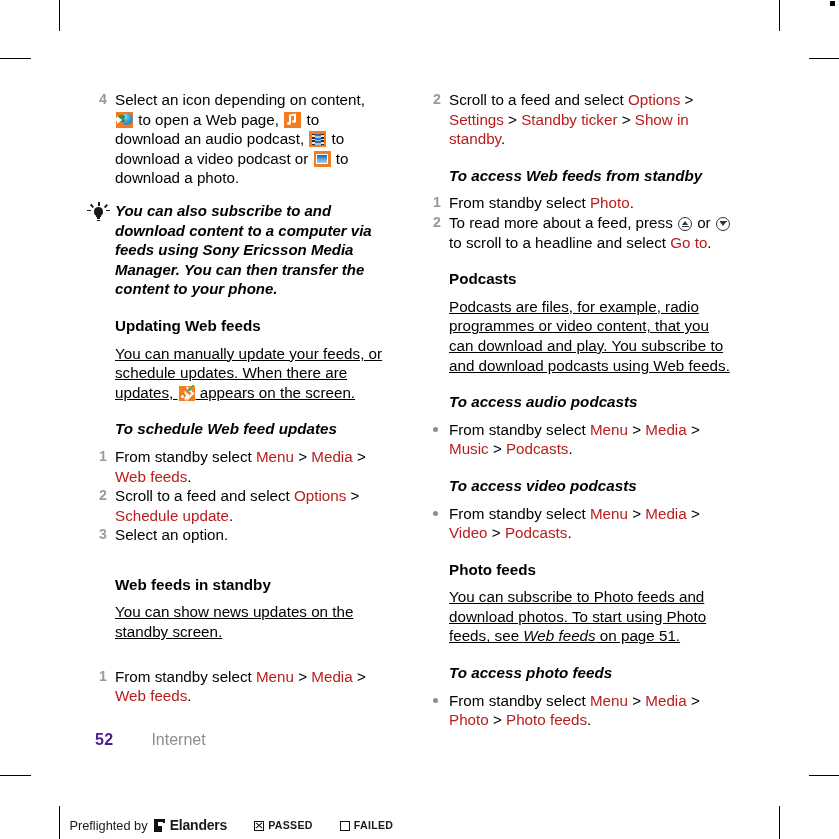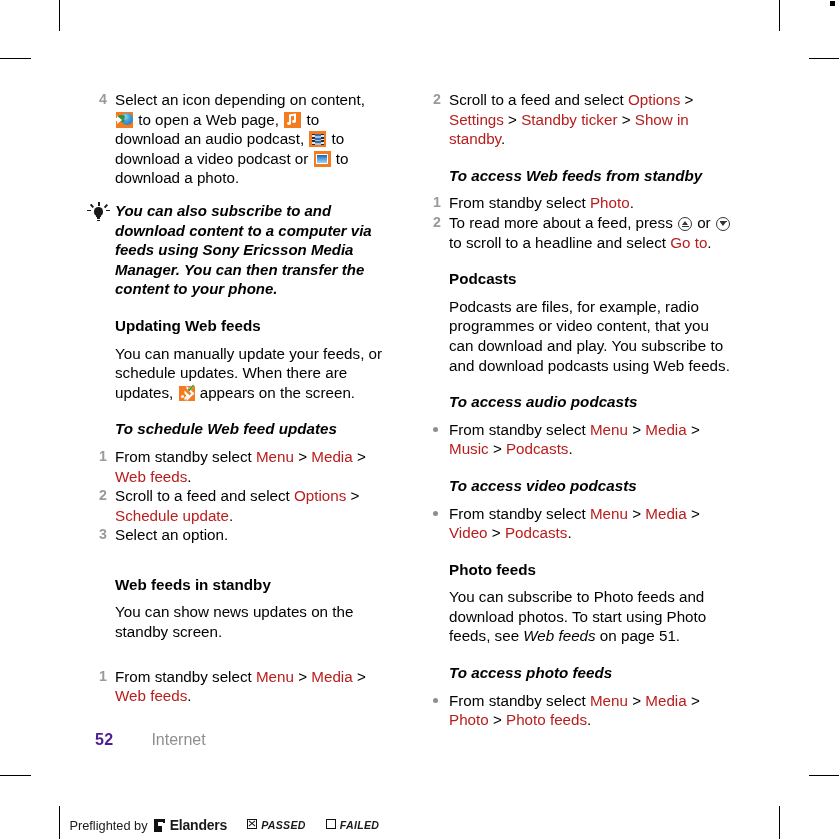--- a/index.html
+++ b/index.html
@@ -26,20 +26,21 @@
   .reg-square{left:830px;top:1px;width:5px;height:5px;}
 
   
   .col{position:absolute;top:90px;width:300px;}
   .col-left{left:85px;}
   .col-right{left:419px;width:315px;}
   .body-text{
     font-size:15.2px;line-height:19.6px;
     color:#000;
     margin:0 0 0 30px;
+    text-decoration:underline;
   }
   .h-sub{
     font-size:15.2px;line-height:19.6px;font-weight:bold;
     margin:0 0 0 30px;
   }
   .h-proc{
     font-size:15.2px;line-height:19.6px;font-weight:bold;font-style:italic;
     margin:0 0 0 30px;
   }
   .gap-s{height:8px;}
@@ -169,21 +170,21 @@
     position:absolute;left:59px;top:812px;height:26px;
     display:flex;align-items:center;font-size:12.6px;color:#1a1a1a;
   }
   .preflight .pfdiv{width:1.4px;height:26px;background:#000;margin-right:9px;}
   .preflight .pftxt{font-size:12.8px;}
   .pf-logo{display:inline-block;position:relative;width:12px;height:13px;margin:0 4px 0 6px;vertical-align:-2px;}
   .pf-logo .sq{position:absolute;left:0;top:0;width:8.5px;height:13px;background:#111;}
   .pf-logo .notch{position:absolute;left:4.5px;top:3.5px;width:4.5px;height:3.5px;background:#fff;}
   .pf-logo .dot{position:absolute;left:7.5px;top:0px;width:4px;height:4px;background:#111;}
   .pf-name{font-weight:bold;font-size:14px;letter-spacing:-0.2px;}
-  .pf-chk{display:inline-flex;align-items:flex-start;margin-left:20px;font-style:italic;}
+  .pf-chk{display:inline-flex;align-items:flex-end;margin-left:27px;}
   .pf-box{
     width:10px;height:10px;border:1.4px solid #111;box-sizing:border-box;
     margin-right:4px;position:relative;
   }
   .pf-box.checked::before{
     content:"";position:absolute;left:0.2px;top:3.2px;width:8px;height:1.3px;background:#111;transform:rotate(40deg);
   }
   .pf-box.checked::after{
     content:"";position:absolute;left:0.2px;top:3.2px;width:8px;height:1.3px;background:#111;transform:rotate(-40deg);
   }

